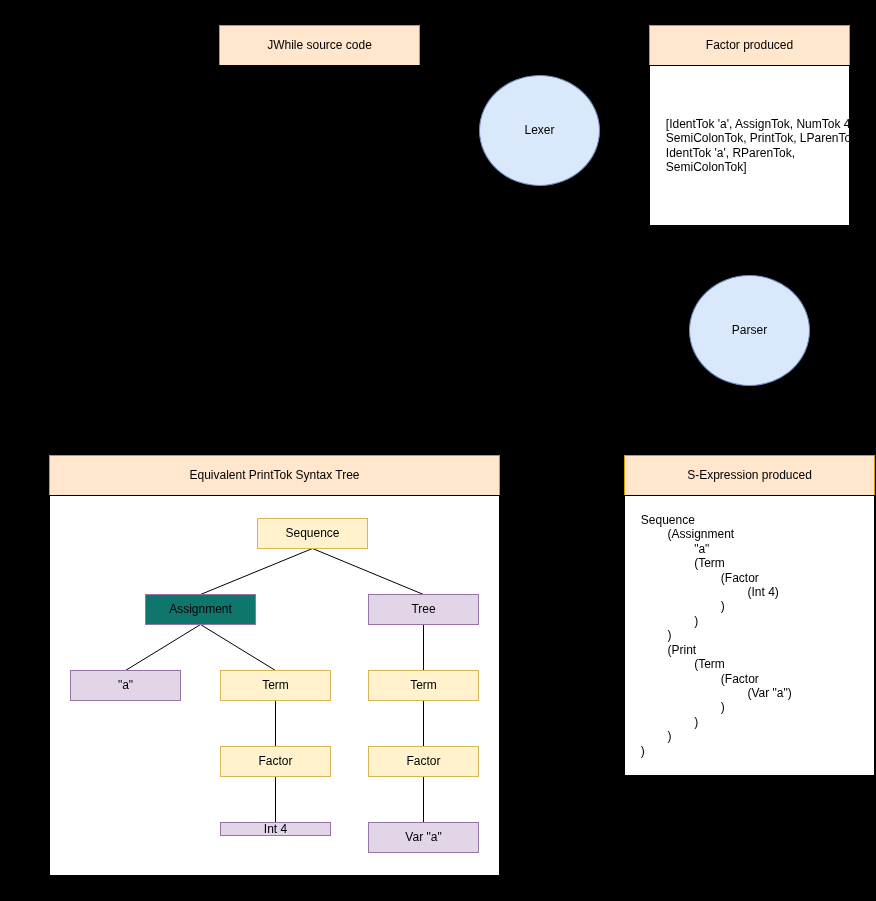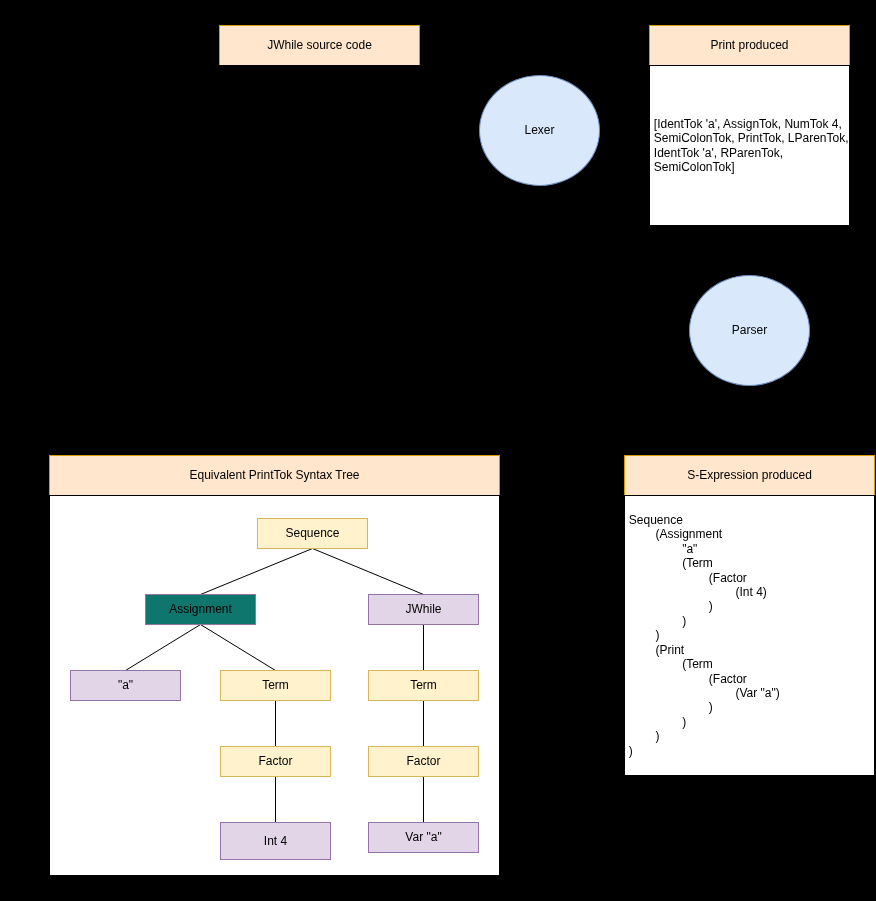--- a/index.html
+++ b/index.html
@@ -8,21 +8,21 @@
        font-family:"Liberation Sans",sans-serif;}
   #canvas{position:relative;width:876px;height:901px;background:#000;}
 
   .panel-header{position:absolute;box-sizing:border-box;
     display:flex;align-items:center;justify-content:center;
     font-size:12px;line-height:14.4px;color:#000;z-index:1;}
   .panel-body{position:absolute;box-sizing:border-box;
     display:flex;align-items:center;justify-content:flex-start;z-index:1;}
   .panel-body-text{font-family:"Liberation Sans",sans-serif;
     font-size:12px;line-height:14.4px;color:#000;margin:0;
-    white-space:pre;tab-size:8;-moz-tab-size:8;padding-left:4px;}
+    white-space:pre;tab-size:8;-moz-tab-size:8;padding-left:16px;}
 
   .stage{position:absolute;box-sizing:border-box;border-radius:50%;
     display:flex;align-items:center;justify-content:center;
     font-size:12px;line-height:14.4px;color:#000;z-index:6;}
 
   .tree-node{position:absolute;box-sizing:border-box;
     display:flex;align-items:center;justify-content:center;
     font-size:12px;line-height:14.4px;color:#000;z-index:10;}
 
   svg#edges{position:absolute;left:0;top:0;width:876px;height:901px;
@@ -44,21 +44,21 @@
     <line x1="399.5" y1="624.5" x2="399.5" y2="670.5" stroke="#000000" stroke-width="1"></line>
     <line x1="251.5" y1="700.5" x2="251.5" y2="746.5" stroke="#000000" stroke-width="1"></line>
     <line x1="399.5" y1="700.5" x2="399.5" y2="746.5" stroke="#000000" stroke-width="1"></line>
     <line x1="251.5" y1="776.5" x2="251.5" y2="822.5" stroke="#000000" stroke-width="1"></line>
     <line x1="399.5" y1="776.5" x2="399.5" y2="822.5" stroke="#000000" stroke-width="1"></line>
   </svg>
   <div class="panel-header" style="left: 195px; top: 25px; width: 201px; height: 40px; background: rgb(255, 230, 204); border-width: 1px 1px 0px; border-top-style: solid; border-right-style: solid; border-bottom-style: initial; border-left-style: solid; border-top-color: rgb(215, 155, 0); border-right-color: rgb(215, 155, 0); border-bottom-color: initial; border-left-color: rgb(215, 155, 0); border-image: initial;">
     <span>JWhile source code</span>
   </div>
   <div class="panel-header" style="left: 625px; top: 25px; width: 201px; height: 40px; background: rgb(255, 230, 204); border-width: 1px 1px 0px; border-top-style: solid; border-right-style: solid; border-bottom-style: initial; border-left-style: solid; border-top-color: rgb(215, 155, 0); border-right-color: rgb(215, 155, 0); border-bottom-color: initial; border-left-color: rgb(215, 155, 0); border-image: initial;">
-    <span>Print produced</span>
+    <span>Factor produced</span>
   </div>
   <div class="panel-body" style="left: 625.8px; top: 66px; width: 199.4px; height: 159px; background: rgb(255, 255, 255);">
         <div class="panel-body-text">[IdentTok 'a', AssignTok, NumTok 4,
 SemiColonTok, PrintTok, LParenTok,
 IdentTok 'a', RParenTok,
 SemiColonTok]</div>
   </div>
   <div class="panel-header" style="left: 25px; top: 455px; width: 451px; height: 40px; background: rgb(255, 230, 204); border-width: 1px 1px 0px; border-top-style: solid; border-right-style: solid; border-bottom-style: initial; border-left-style: solid; border-top-color: rgb(215, 155, 0); border-right-color: rgb(215, 155, 0); border-bottom-color: initial; border-left-color: rgb(215, 155, 0); border-image: initial;">
     <span>Equivalent PrintTok Syntax Tree</span>
   </div>
@@ -92,36 +92,36 @@
   <div class="stage" style="left: 665px; top: 275px; width: 121px; height: 111px; background: rgb(218, 232, 252); border: 1px solid rgb(108, 142, 191);">
     <span>Parser</span>
   </div>
   <div class="tree-node" style="left: 233px; top: 518px; width: 111px; height: 31px; background: rgb(255, 242, 204); border: 1px solid rgb(214, 182, 86);">
     <span>Sequence</span>
   </div>
   <div class="tree-node" style="left: 121px; top: 594px; width: 111px; height: 31px; background: #0f766e; border: 1px solid rgb(150, 115, 166);">
     <span>Assignment</span>
   </div>
   <div class="tree-node" style="left: 344px; top: 594px; width: 111px; height: 31px; background: rgb(225, 213, 231); border: 1px solid rgb(150, 115, 166);">
-    <span>JWhile</span>
+    <span>Tree</span>
   </div>
   <div class="tree-node" style="left: 46px; top: 670px; width: 111px; height: 31px; background: rgb(225, 213, 231); border: 1px solid rgb(150, 115, 166);">
     <span>"a"</span>
   </div>
   <div class="tree-node" style="left: 196px; top: 670px; width: 111px; height: 31px; background: rgb(255, 242, 204); border: 1px solid rgb(214, 182, 86);">
     <span>Term</span>
   </div>
   <div class="tree-node" style="left: 344px; top: 670px; width: 111px; height: 31px; background: rgb(255, 242, 204); border: 1px solid rgb(214, 182, 86);">
     <span>Term</span>
   </div>
   <div class="tree-node" style="left: 196px; top: 746px; width: 111px; height: 31px; background: rgb(255, 242, 204); border: 1px solid rgb(214, 182, 86);">
     <span>Factor</span>
   </div>
   <div class="tree-node" style="left: 344px; top: 746px; width: 111px; height: 31px; background: rgb(255, 242, 204); border: 1px solid rgb(214, 182, 86);">
     <span>Factor</span>
   </div>
-  <div class="tree-node" style="left: 196px; top: 822px; width: 111px; height: 38px; background: rgb(225, 213, 231); border: 1px solid rgb(150, 115, 166);">
+  <div class="tree-node" style="left: 196px; top: 822px; width: 111px; height: 14px; background: rgb(225, 213, 231); border: 1px solid rgb(150, 115, 166);">
     <span>Int 4</span>
   </div>
   <div class="tree-node" style="left: 344px; top: 822px; width: 111px; height: 31px; background: rgb(225, 213, 231); border: 1px solid rgb(150, 115, 166);">
     <span>Var "a"</span>
   </div>
 </div>
 
 </body></html>

